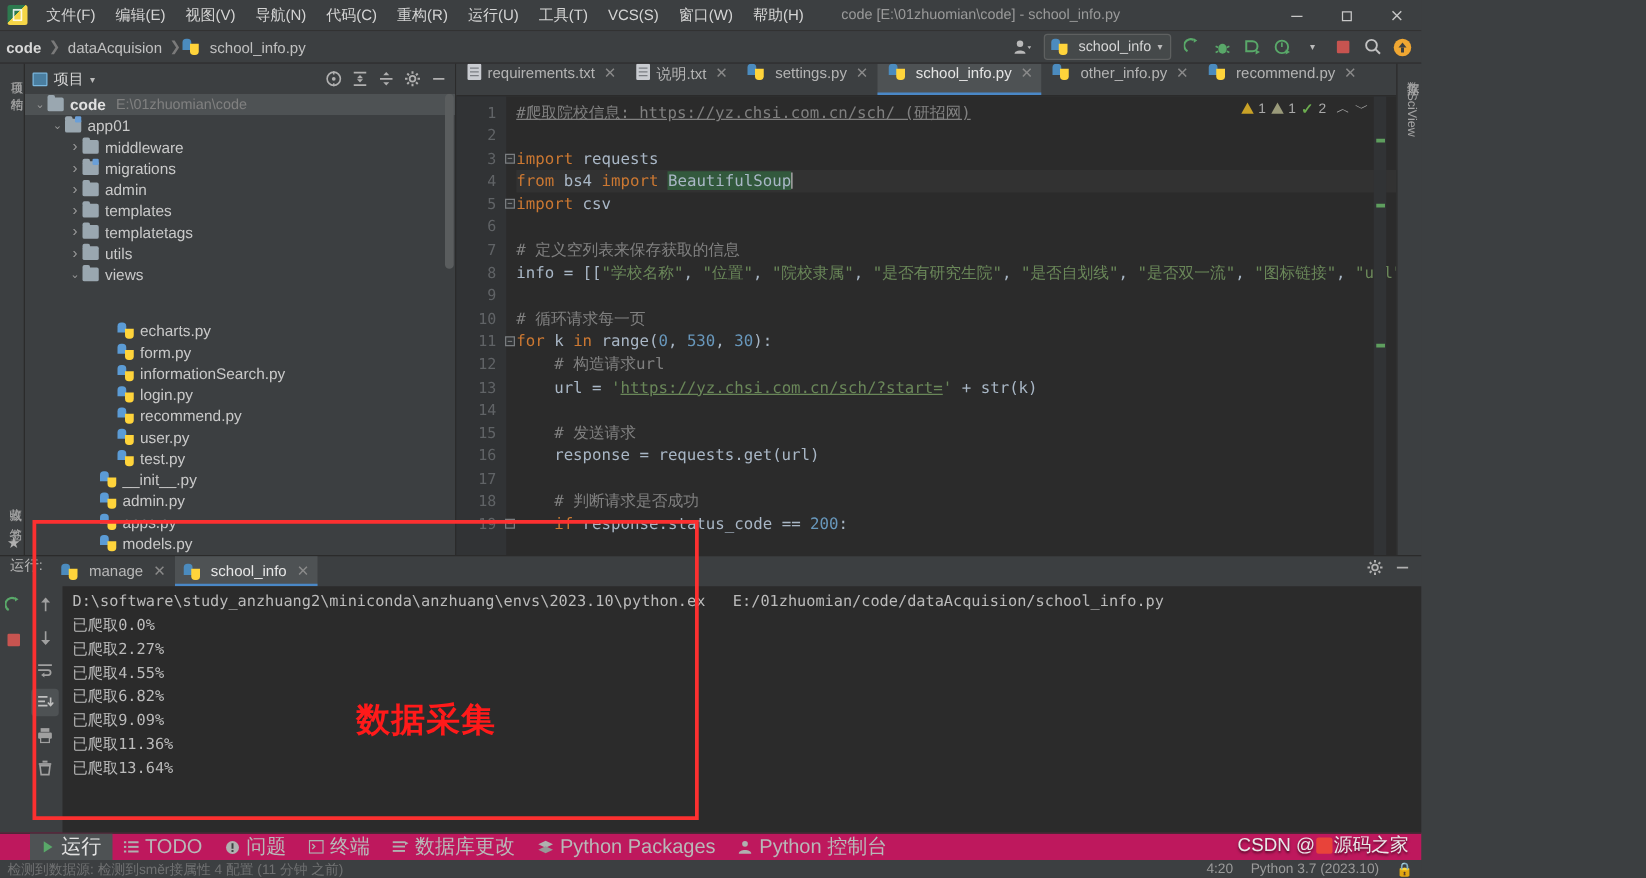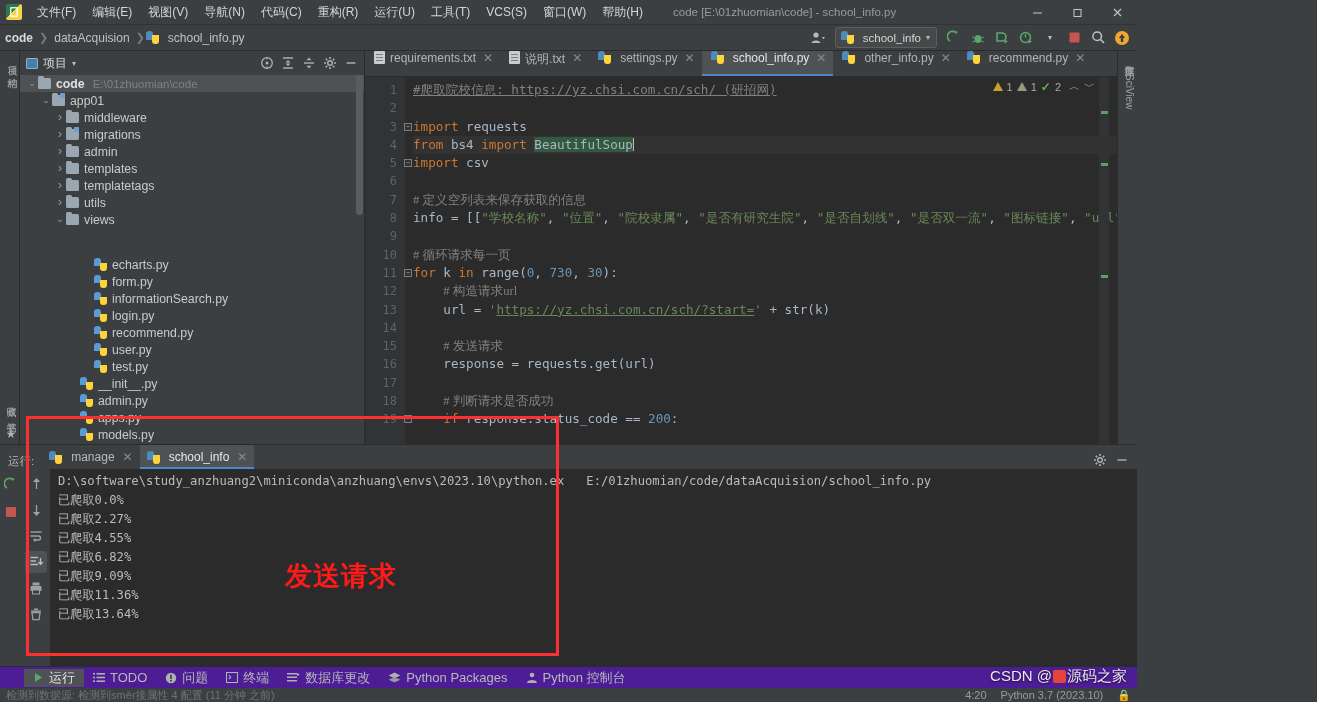--- a/index.html
+++ b/index.html
@@ -180,21 +180,21 @@
     position:absolute; right:-7px; top:5px; width:8px; height:8px;
     border:1px solid #7a7d80; color:#9a9d9f; font-size:7px; line-height:6px;
     text-align:center; background:#313335;
   }
   .code {
     flex: 1 1 auto; padding: 4px 0 0 8px; font-family: "DejaVu Sans Mono", monospace;
     font-size: 12.6px; color: #a9b7c6; position: relative; min-width: 0;
   }
   .cl { height: 18.3px; line-height: 18.3px; white-space: pre; }
   .kw { color: #cc7832; }
-  .cm { color: #808080; font-family: Liberation Serif, serif; }
+  .cm { color: #808080; }
   .st { color: #6a8759; }
   .nm { color: #6897bb; }
   .cmlnk { color: #808080; text-decoration: underline; }
   .sel-tok { background: #32593d; }
   .caretbar {
     display:inline-block; width:1px; height:13px; background:#bbb; vertical-align:-2px;
   }
   .curline { background: #323232; }
 
   .inspect {
@@ -218,21 +218,21 @@
     position: relative;
   }
   .rr-items { position:absolute; top:4px; left:2px; display:flex; flex-direction:column; gap:10px; align-items:center;}
 
   
   .runpanel {
     height: 222px; flex: 0 0 222px; background: #3c3f41; display: flex; flex-direction: column;
     border-top: 1px solid #2b2b2b;
   }
   .run-head {
-    height: 24px; flex: 0 0 24px; display: flex; align-items: flex-end; padding-left: 4px;
+    height: 24px; flex: 0 0 24px; display: flex; align-items: flex-start; padding-left: 4px;
   }
   .run-label { font-size: 11.5px; color: #b6b6b6; margin: 0 8px 0 4px; }
   .rtab {
     display: flex; align-items: center; gap: 5px; height: 24px; padding: 0 7px;
     font-size: 12px; color: #b9b9b9; position: relative;
   }
   .rtab.active { background: #4e5254; color: #e6e6e6; }
   .rtab.active::after {
     content:""; position:absolute; left:0; right:0; bottom:0; height:2px; background:#4a88c7;
   }
@@ -257,22 +257,22 @@
 
   
   .run-leftstrip {
     width: 22px; flex: 0 0 22px; display:flex; flex-direction:column; align-items:center;
     padding-top: 4px; gap: 6px;
   }
   .sq-stop { width:10px;height:10px;background:#c75450;border-radius:1px; }
 
   
   .bottombar {
-    height: 22px; flex: 0 0 22px; background: #4c1d95; display: flex; align-items: center;
-    border-top: 1px solid #2b2b2b; padding-left: 24px; font-size: 13px; color: #b8b8b8;
+    height: 22px; flex: 0 0 22px; background: #be185d; display: flex; align-items: center;
+    border-top: 1px solid #2b2b2b; padding-left: 24px; font-size: 16px; color: #b8b8b8;
   }
   .bb-item { display: flex; align-items: center; gap: 5px; padding: 0 9px; white-space: nowrap; }
   .bb-item.active { background: #4e5254; color: #e2e2e2; }
 
   .statusbar {
     height: 14px; flex: 0 0 14px; background: #3c3f41; display: flex; align-items: center;
     font-size: 11px; color: #9a9a9a; padding: 0 6px; overflow: hidden; position: relative;
   }
   .sb-right { margin-left: auto; display: flex; gap: 14px; align-items: center; }
 
@@ -653,21 +653,21 @@
             <div class="cl"><span class="cmlnk">#爬取院校信息: https://yz.chsi.com.cn/sch/ (研招网)</span></div>
             <div class="cl">&nbsp;</div>
             <div class="cl"><span class="kw">import</span> requests</div>
             <div class="cl curline"><span class="kw">from</span> bs4 <span class="kw">import</span> <span class="sel-tok">BeautifulSoup</span><span class="caretbar"></span></div>
             <div class="cl"><span class="kw">import</span> csv</div>
             <div class="cl">&nbsp;</div>
             <div class="cl"><span class="cm"># 定义空列表来保存获取的信息</span></div>
             <div class="cl">info = [[<span class="st">"学校名称"</span>, <span class="st">"位置"</span>, <span class="st">"院校隶属"</span>, <span class="st">"是否有研究生院"</span>, <span class="st">"是否自划线"</span>, <span class="st">"是否双一流"</span>, <span class="st">"图标链接"</span>, <span class="st">"url"</span>]]</div>
             <div class="cl">&nbsp;</div>
             <div class="cl"><span class="cm"># 循环请求每一页</span></div>
-            <div class="cl"><span class="kw">for</span> k <span class="kw">in</span> range(<span class="nm">0</span>, <span class="nm">730</span>, <span class="nm">30</span>):</div>
+            <div class="cl"><span class="kw">for</span> k <span class="kw">in</span> range(<span class="nm">0</span>, <span class="nm">530</span>, <span class="nm">30</span>):</div>
             <div class="cl">    <span class="cm"># 构造请求url</span></div>
             <div class="cl">    url = <span class="st">'</span><span class="st" style="text-decoration:underline">https://yz.chsi.com.cn/sch/?start=</span><span class="st">'</span> + str(k)</div>
             <div class="cl">&nbsp;</div>
             <div class="cl">    <span class="cm"># 发送请求</span></div>
             <div class="cl">    response = requests.get(url)</div>
             <div class="cl">&nbsp;</div>
             <div class="cl">    <span class="cm"># 判断请求是否成功</span></div>
             <div class="cl">    <span class="kw">if</span> response.status_code == <span class="nm">200</span>:</div>
           </div>
 
@@ -886,19 +886,19 @@
   <div class="statusbar">
     <span style="opacity:.55;">检测到数据源: 检测到směr接属性   4 配置 (11 分钟 之前)</span>
     <span class="sb-right">
       <span>4:20</span>
       <span>Python 3.7 (2023.10)</span>
       <span>🔒</span>
     </span>
   </div>
 
   <div class="redbox" style="left:26px; top:416px; width:533px; height:240px;"></div>
-  <div class="redlabel" style="left:285px; top:558px;">发送请求</div>
+  <div class="redlabel" style="left:285px; top:558px;">数据采集</div>
 
   <div class="csdn">
     <span>CSDN @</span><span class="logo"></span><span>源码之家</span>
   </div>
 
 </div>
 
 </body></html>

